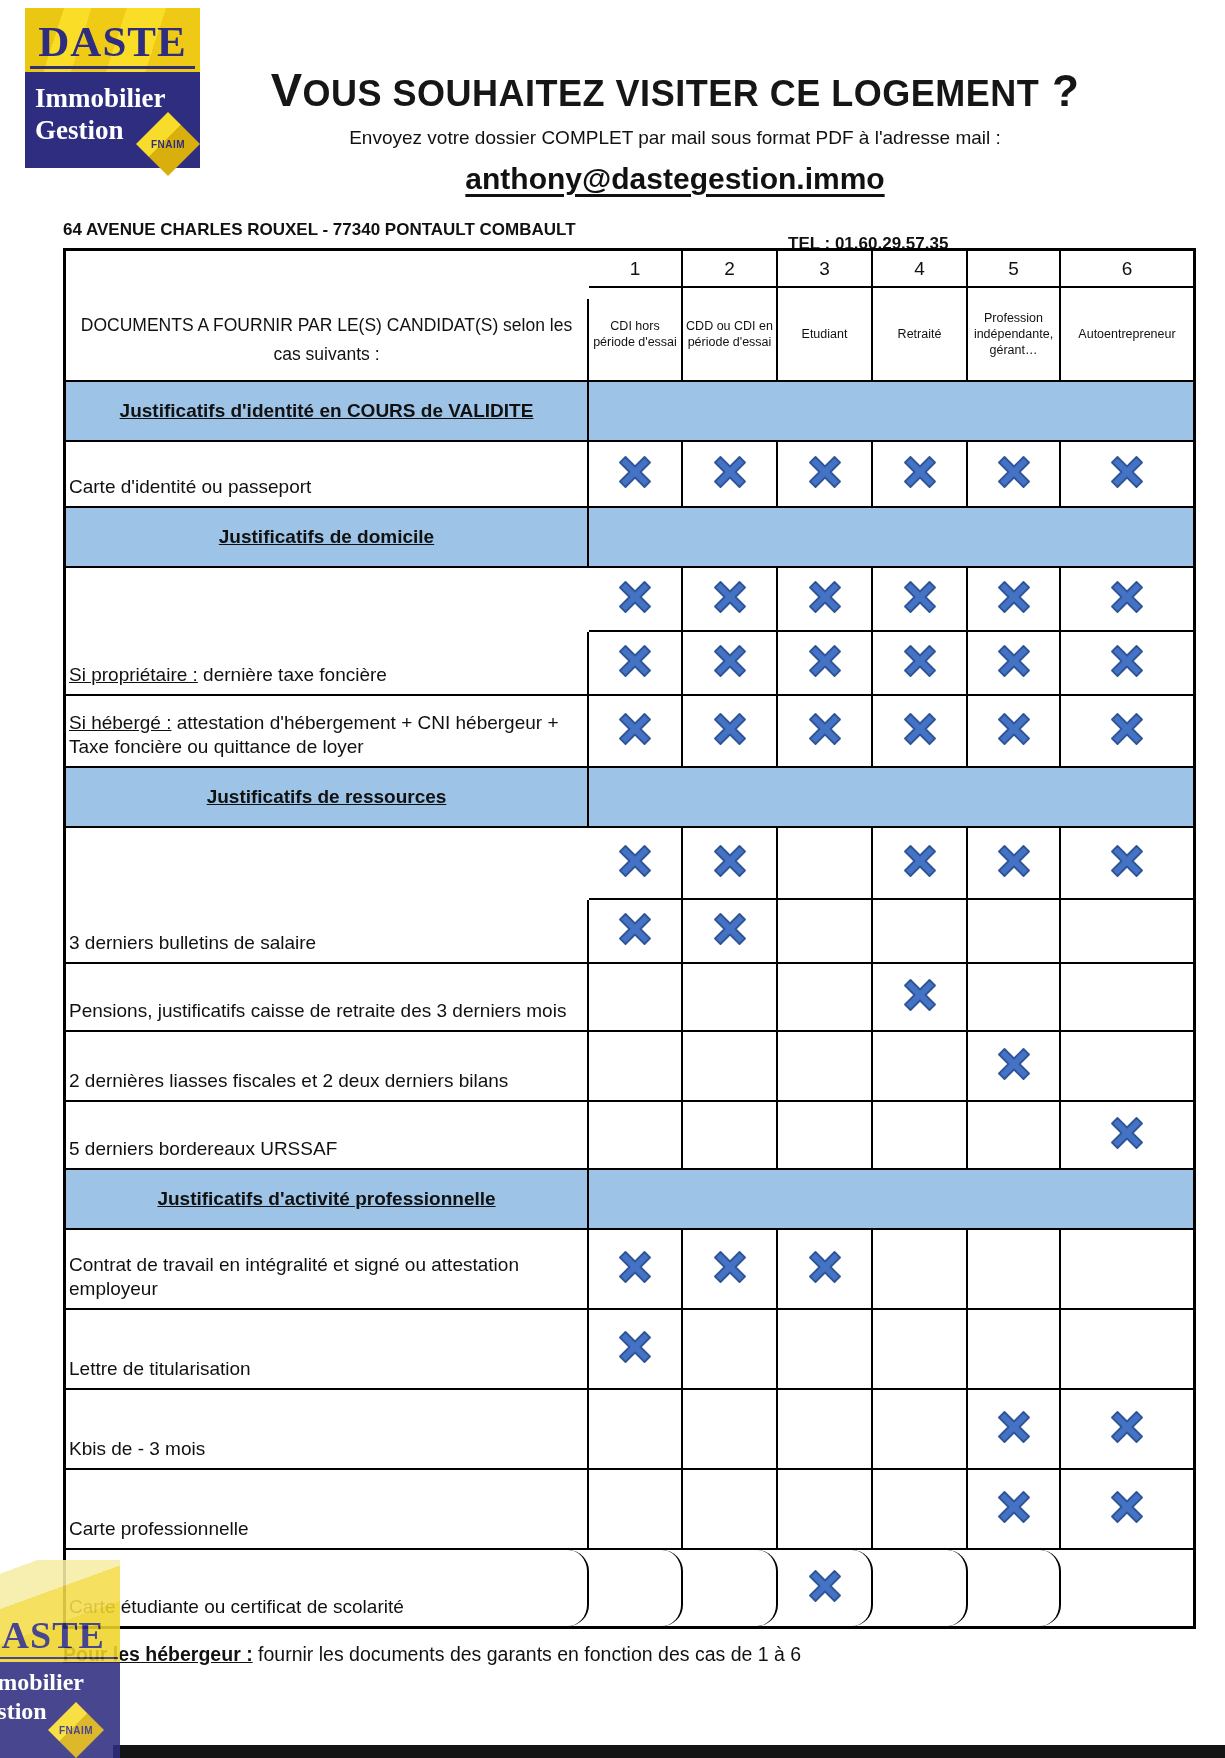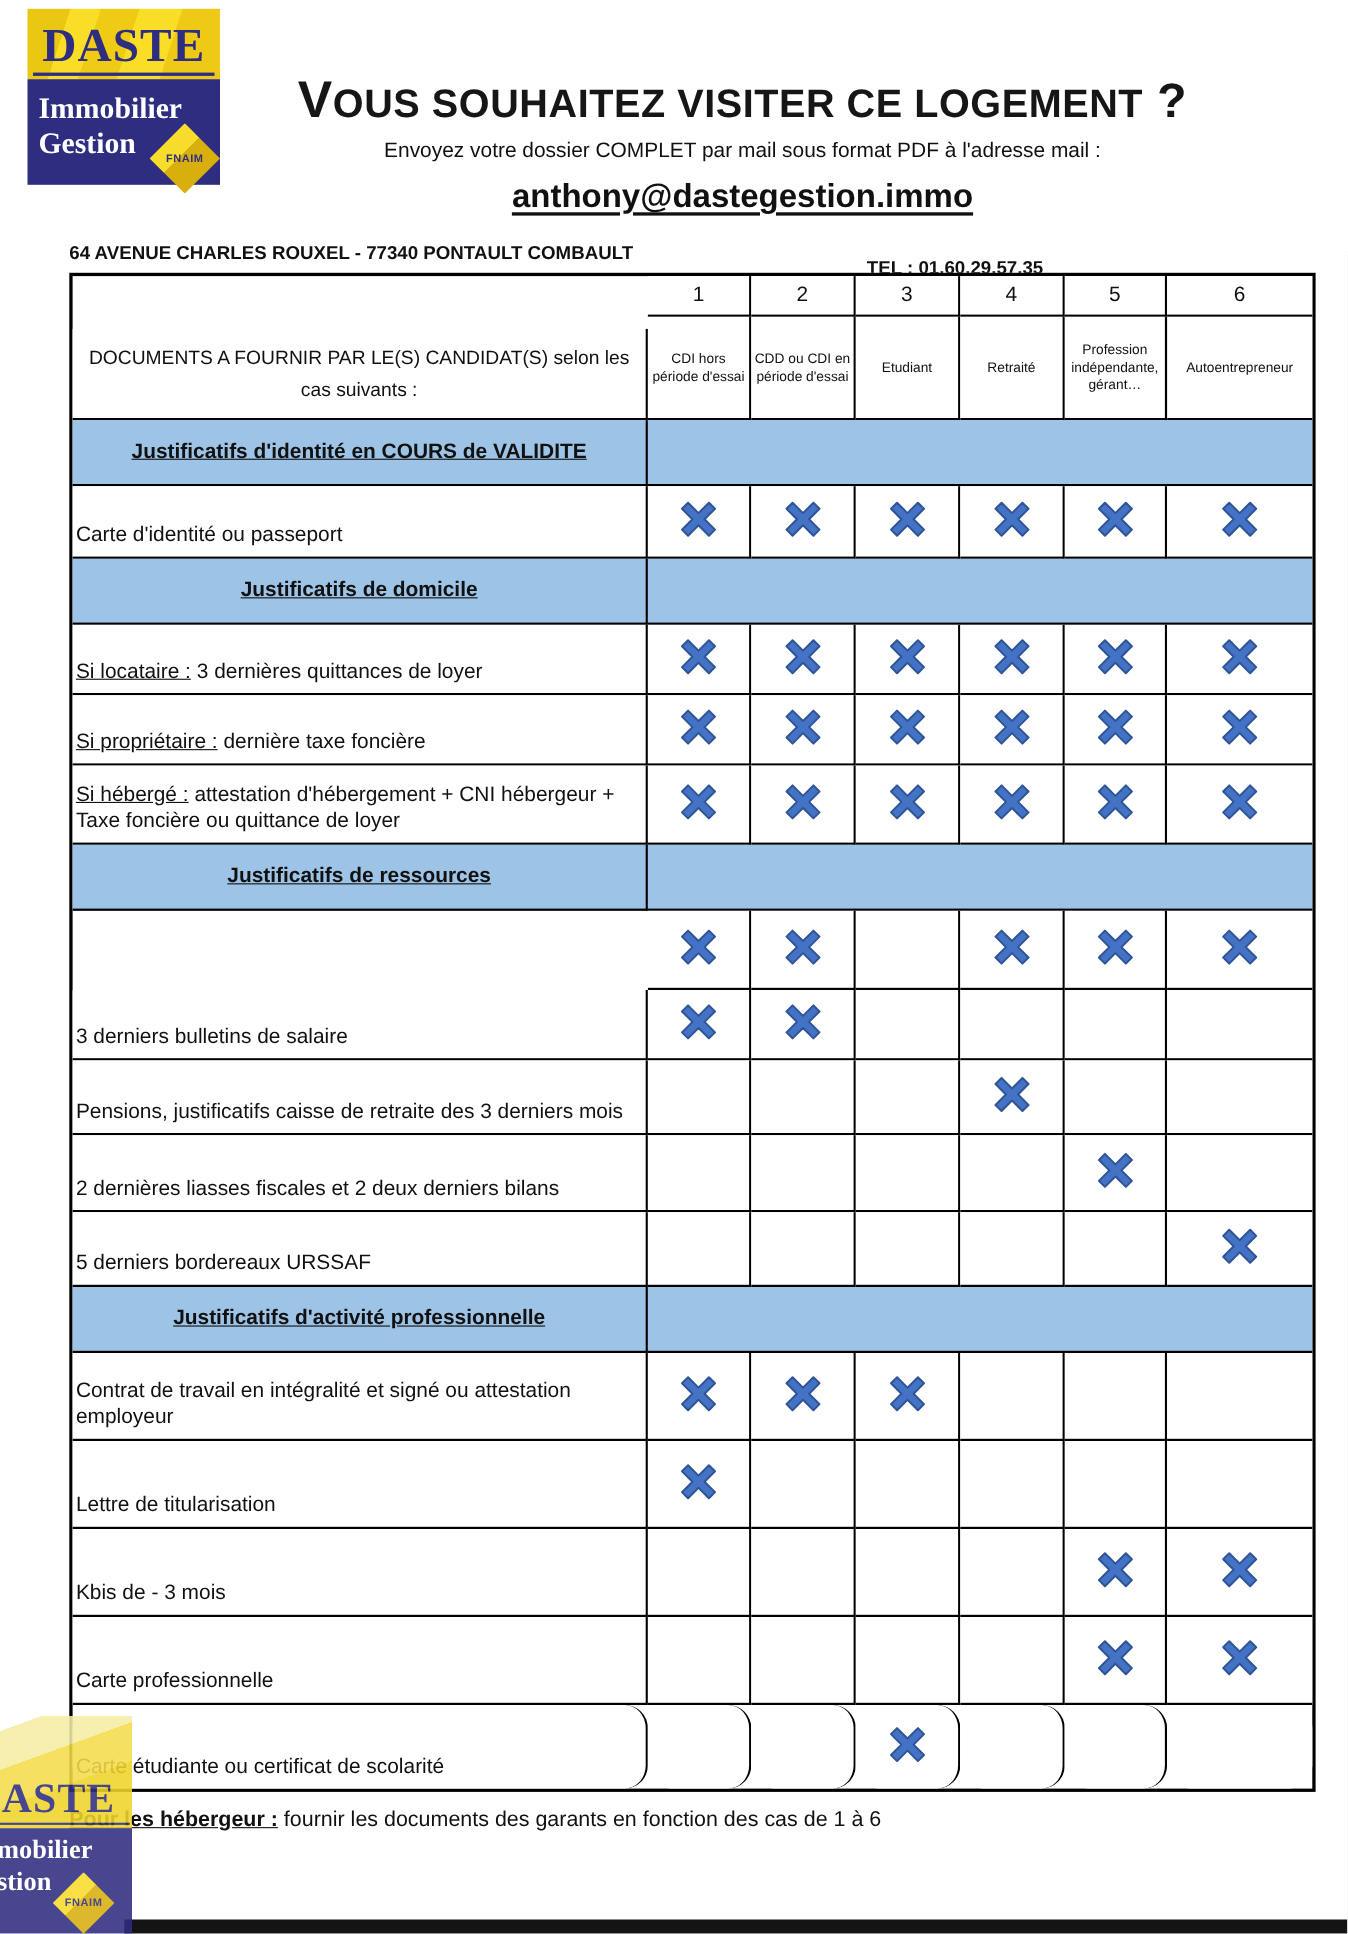--- a/index.html
+++ b/index.html
@@ -149,23 +149,20 @@
       </div>
       <div class="cell mark last-col" style="grid-area: 4 / 7;">
         <svg class="xmark" viewBox="0 0 24 24" aria-hidden="true">
           <polygon points="3,6.3 6.3,3 12,8.7 17.7,3 21,6.3 15.3,12 21,17.7 17.7,21 12,15.3 6.3,21 3,17.7 8.7,12"></polygon>
         </svg>
       </div>
       <div class="cell sec-label" style="grid-area: 5 / 1;">
         <span>Justificatifs de domicile</span>
       </div>
       <div class="cell sec-band last-col" style="grid-area: 5 / 2 / auto / 8;"></div>
-      <div class="cell doc-label" style="grid-area: 6 / 1;">
-        <div><span class="pfx">Si locataire :</span><span> 3 dernières quittances de loyer</span></div>
-      </div>
       <div class="cell mark" style="grid-area: 6 / 2;">
         <svg class="xmark" viewBox="0 0 24 24" aria-hidden="true">
           <polygon points="3,6.3 6.3,3 12,8.7 17.7,3 21,6.3 15.3,12 21,17.7 17.7,21 12,15.3 6.3,21 3,17.7 8.7,12"></polygon>
         </svg>
       </div>
       <div class="cell mark" style="grid-area: 6 / 3;">
         <svg class="xmark" viewBox="0 0 24 24" aria-hidden="true">
           <polygon points="3,6.3 6.3,3 12,8.7 17.7,3 21,6.3 15.3,12 21,17.7 17.7,21 12,15.3 6.3,21 3,17.7 8.7,12"></polygon>
         </svg>
       </div>

